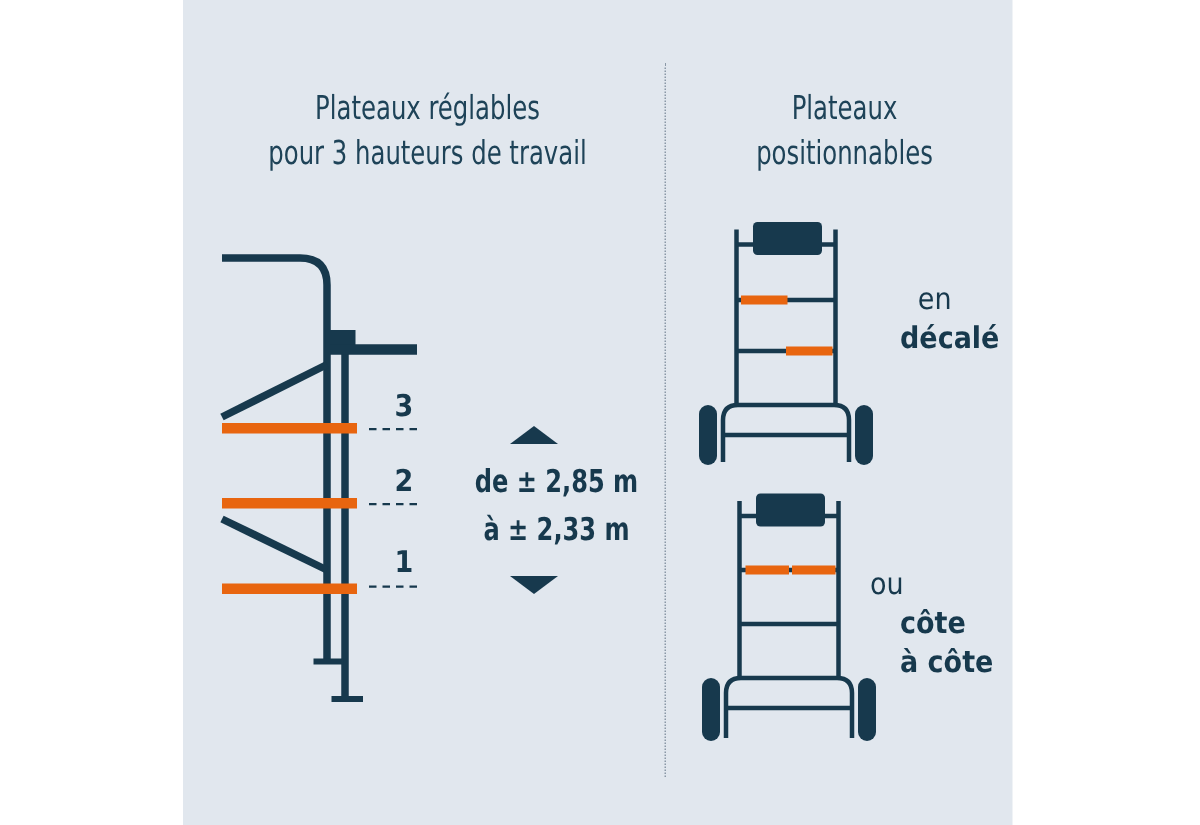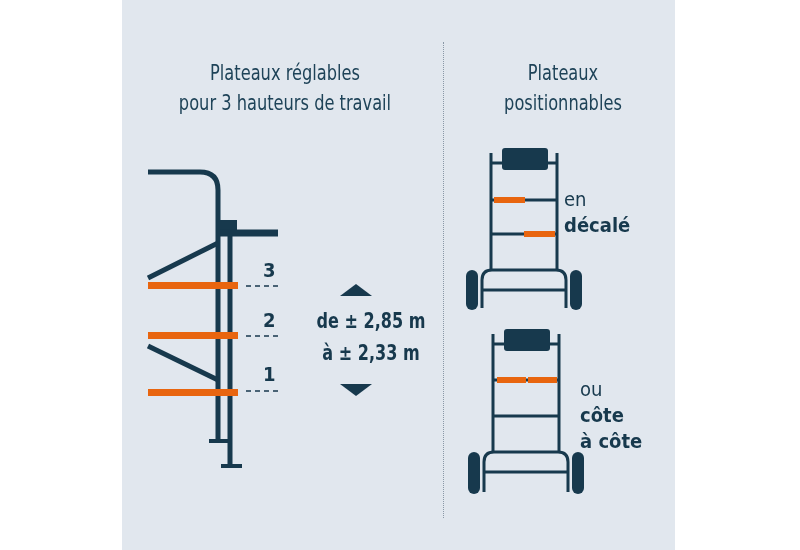--- a/index.html
+++ b/index.html
@@ -5,21 +5,21 @@
   html,body{margin:0;padding:0;background:#ffffff;}
   body{width:800px;height:550px;position:relative;overflow:hidden;font-family:"Liberation Sans","DejaVu Sans",sans-serif;}
   .panel{position:absolute;left:122px;top:0;width:553px;height:550px;background:#e1e7ee;}
   .divider{position:absolute;left:443px;top:42px;height:476px;border-left:1px dotted #8a98a6;}
   .title{position:absolute;text-align:center;color:#1e4358;font-size:22px;line-height:30px;font-family:"DejaVu Sans Condensed","DejaVu Sans",sans-serif;transform:scaleX(0.82);}
   .t-left{left:130px;top:58px;width:310px;}
   .t-right{left:448px;top:58px;width:230px;}
   .measure{position:absolute;left:296px;top:305px;width:150px;text-align:center;color:#17394d;font-weight:bold;font-size:21px;line-height:32px;font-family:"DejaVu Sans Condensed","DejaVu Sans",sans-serif;transform:scaleX(0.85);}
   .lvl{position:absolute;color:#17394d;font-weight:bold;font-size:20px;font-family:"DejaVu Sans Condensed","DejaVu Sans",sans-serif;}
   .label{position:absolute;color:#17394d;font-size:20px;line-height:26px;font-family:"DejaVu Sans Condensed","DejaVu Sans",sans-serif;}
-  .label b{font-weight:bold;display:block;}
+  .label b{font-weight:bold;display:block;margin-left:20px;}
   svg{position:absolute;left:0;top:0;}
 </style>
 </head>
 <body>
 
 <div class="panel"></div>
 <div class="divider"></div>
 
 <div class="title t-left">
   <div>Plateaux réglables</div>
@@ -92,21 +92,21 @@
 
 <div class="lvl" style="left:263px;top:258px;">3</div>
 <div class="lvl" style="left:263px;top:308px;">2</div>
 <div class="lvl" style="left:263px;top:362px;">1</div>
 
 <div class="measure">
   <div>de ± 2,85 m</div>
   <div>à ± 2,33 m</div>
 </div>
 
-<div class="label" style="left:564px;top:186px;">
+<div class="label" style="left:580px;top:186px;text-align:center;">
   <span>en</span>
   <b>décalé</b>
 </div>
 
 <div class="label" style="left:580px;top:376px;">
   <span>ou</span>
   <b>côte</b>
   <b>à côte</b>
 </div>
 

